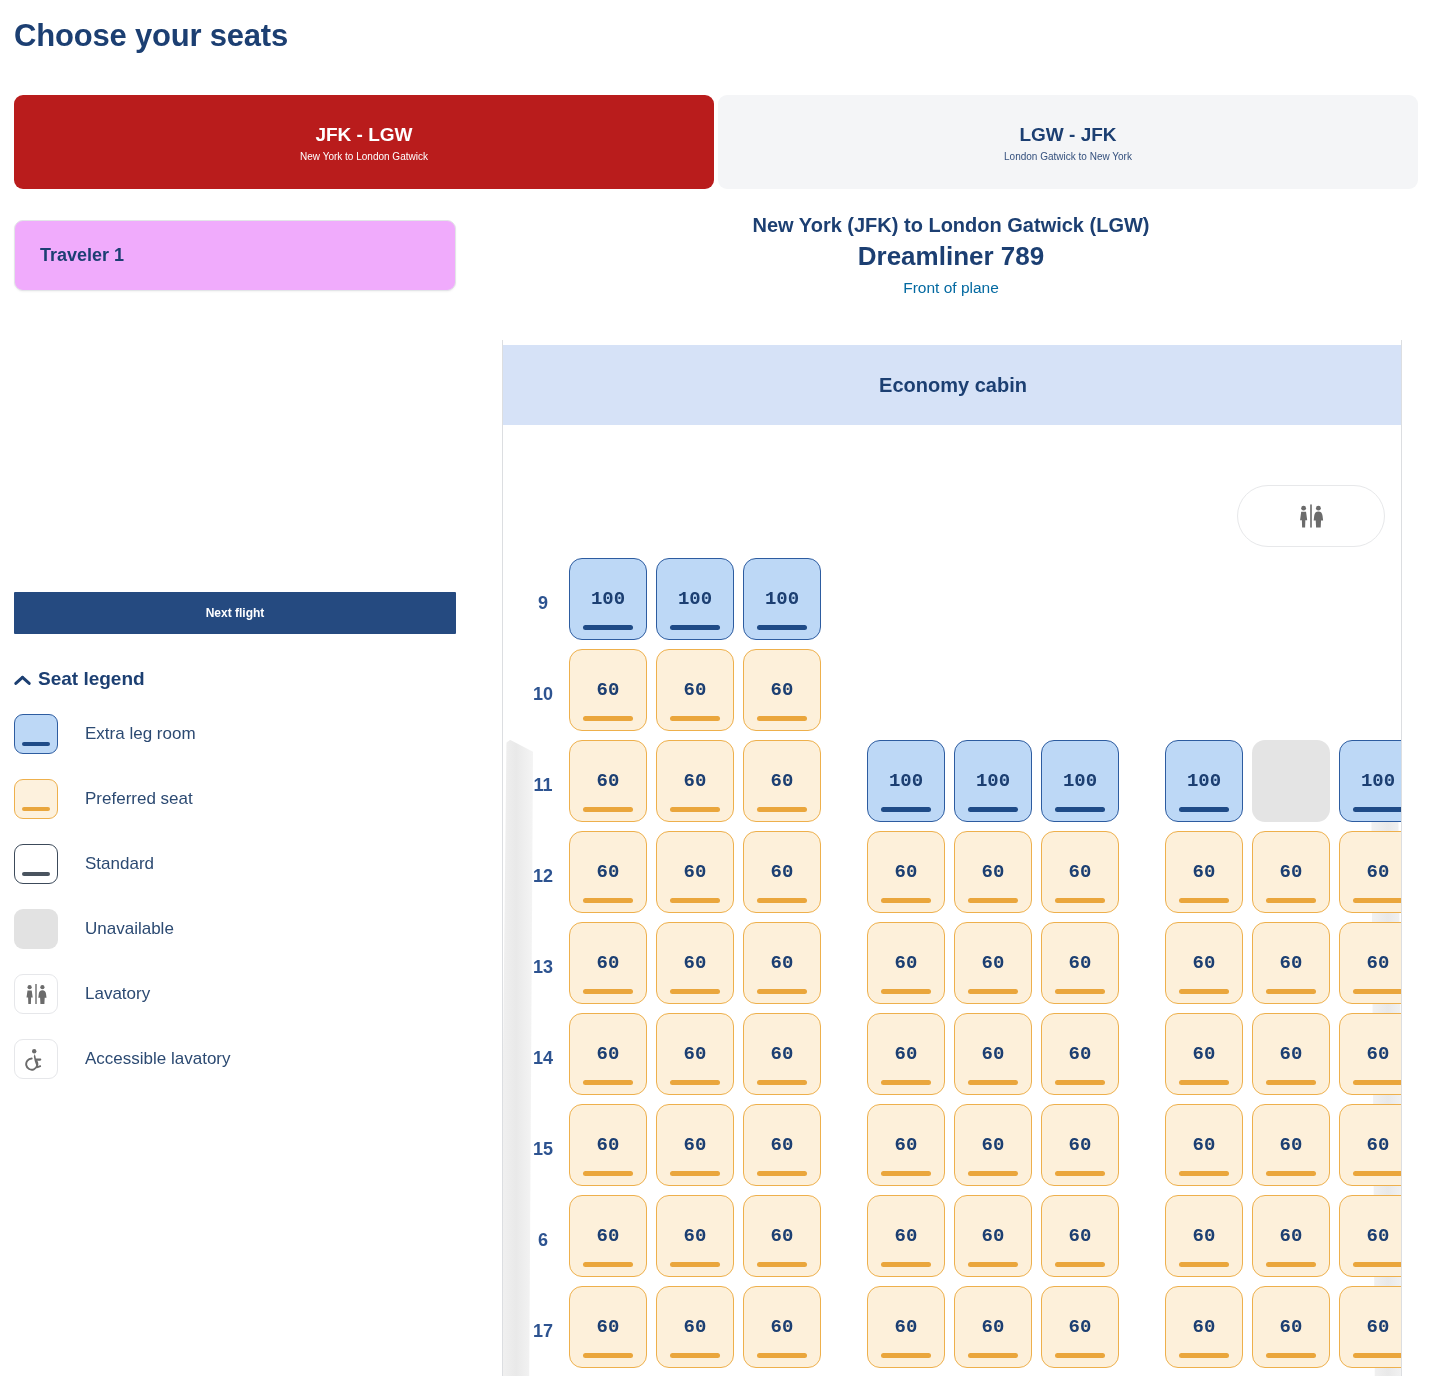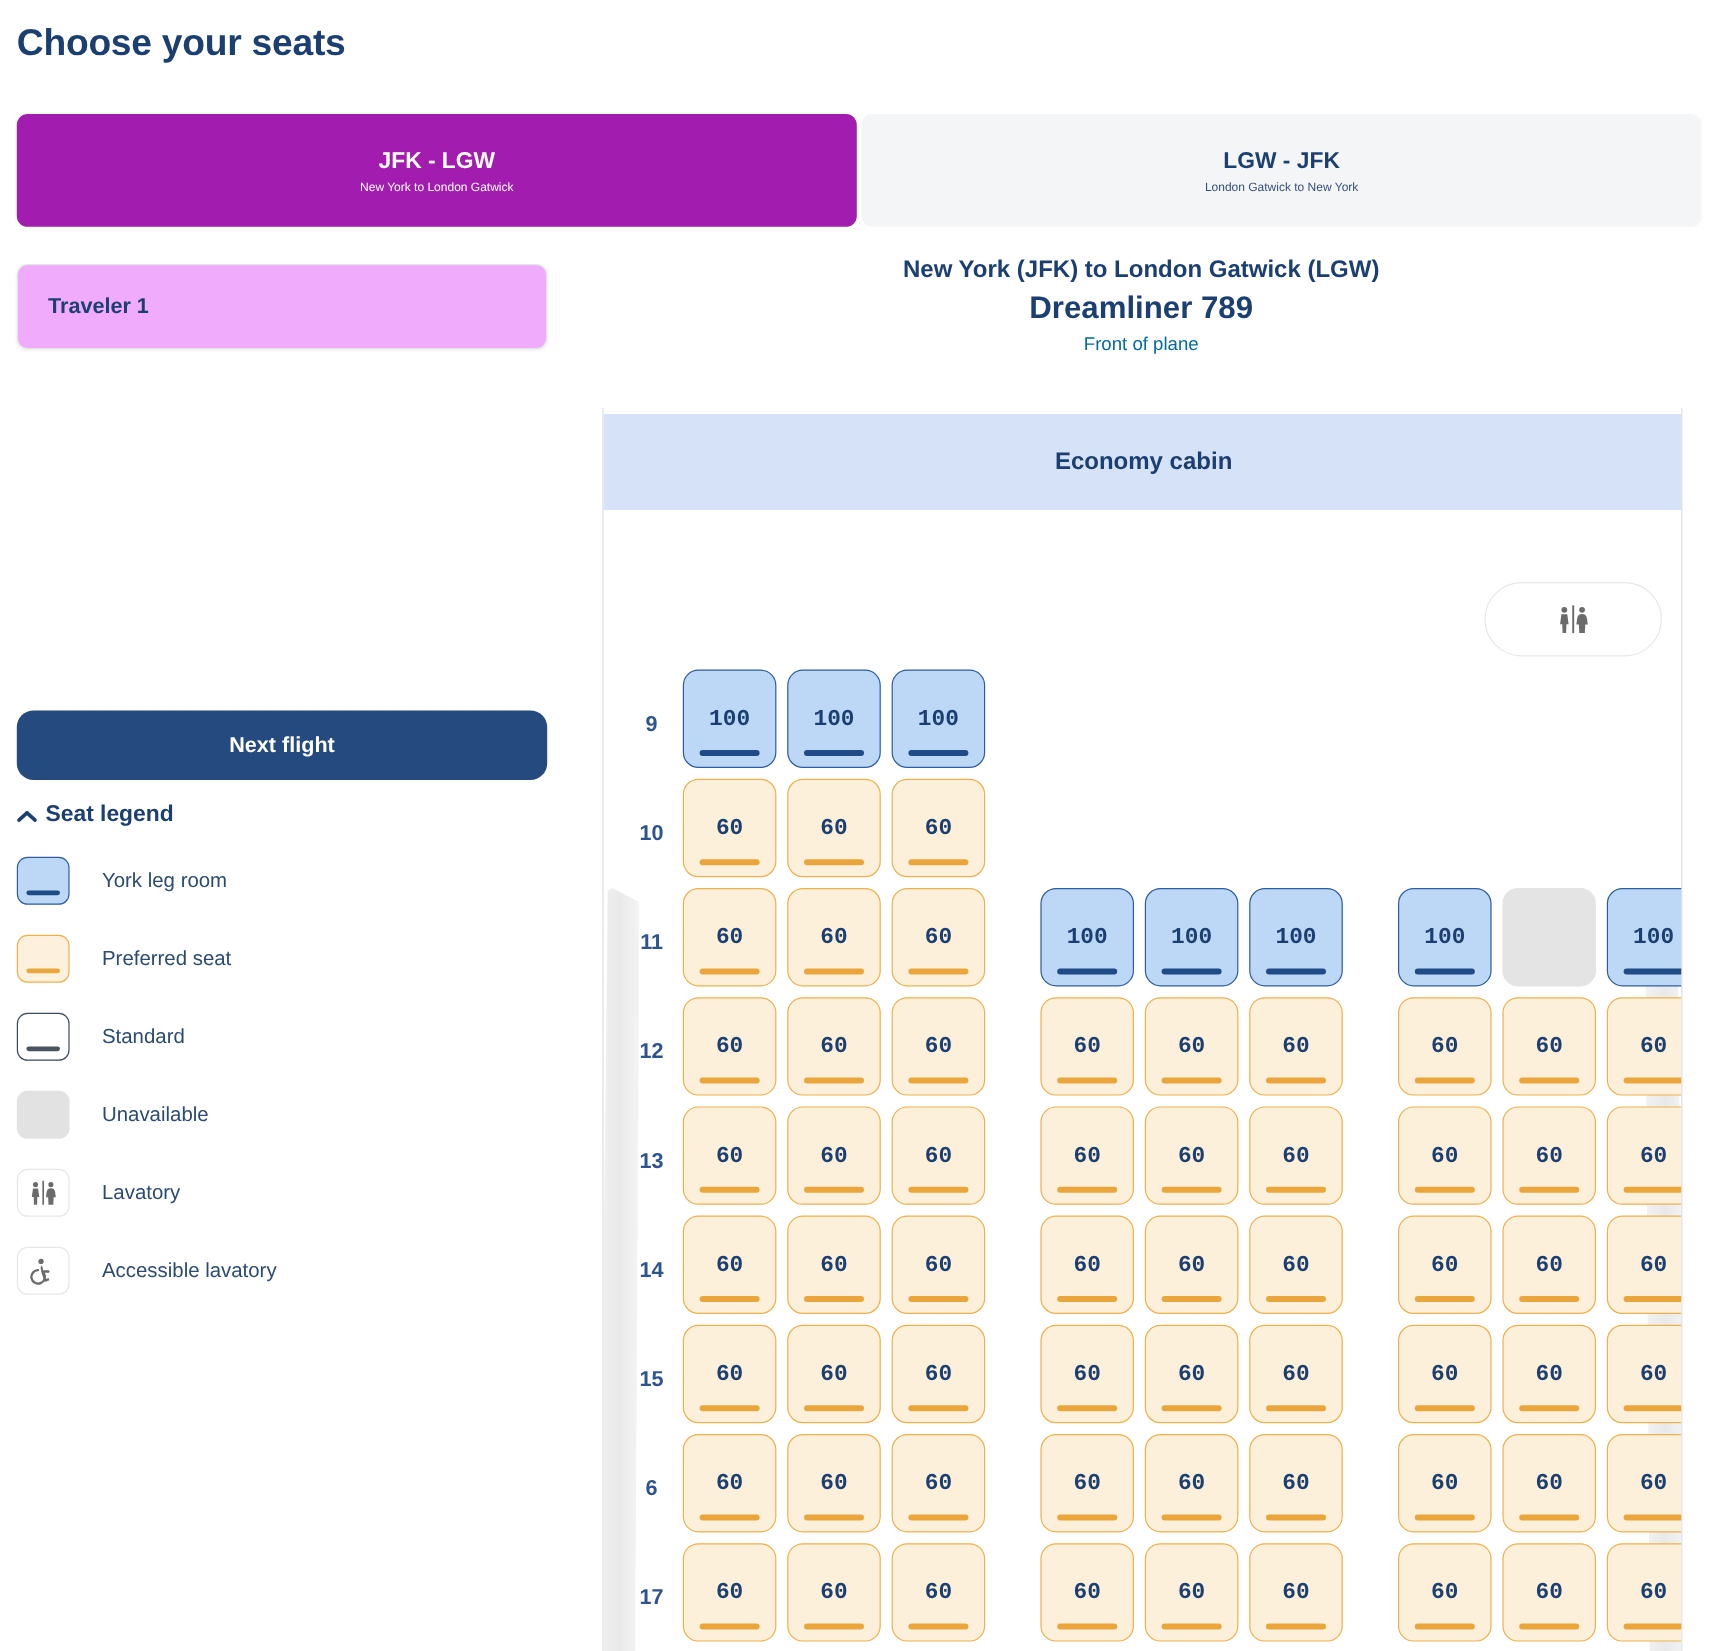--- a/index.html
+++ b/index.html
@@ -34,21 +34,21 @@
   .tab {
     flex: 1;
     border-radius: 9px;
     display: flex;
     flex-direction: column;
     align-items: center;
     justify-content: center;
     cursor: pointer;
     user-select: none;
   }
-  .tab.active { background: #a21caf; }
+  .tab.active { background: #b91c1c; }
   .tab.inactive { background: #f4f5f7; }
   .tab-code { font-size: 19px; font-weight: bold; line-height: 1.55; }
   .tab-sub { font-size: 10px; line-height: 1.5; }
   .tab.active .tab-code, .tab.active .tab-sub { color: #ffffff; }
   .tab.inactive .tab-code { color: #1c3f72; }
   .tab.inactive .tab-sub { color: #34507d; }
 
   
   .traveler-box {
     position: absolute;
@@ -62,27 +62,27 @@
     align-items: center;
     padding-left: 25px;
     cursor: pointer;
   }
   .traveler-label { font-size: 18px; font-weight: bold; color: #1c3f72; }
 
   
   .next-flight {
     position: absolute;
     left: 14px; top: 592px;
-    width: 442px; height: 58px;
+    width: 442px; height: 42px;
     background: #254a80;
     border: none;
-    border-radius: 14px;
+    border-radius: 1px;
     color: #ffffff;
     font-family: "Liberation Sans", sans-serif;
-    font-size: 18px;
+    font-size: 12px;
     font-weight: bold;
     cursor: pointer;
   }
 
   
   .legend { position: absolute; left: 14px; top: 668px; width: 442px; }
   .legend-head {
     display: flex; align-items: center; gap: 6px;
     font-size: 19px; font-weight: bold; color: #1c3f72;
     cursor: pointer; margin-bottom: 11px;
@@ -211,21 +211,21 @@
   <div class="legend">
     <div class="legend-head">
       <span class="chev-up"></span>
       <span>Seat legend</span>
     </div>
 
     <div class="legend-row">
       <span class="sw extra">
           <span class="sw-line"></span>
         </span>
-      <span class="legend-text">York leg room</span>
+      <span class="legend-text">Extra leg room</span>
     </div>
 
     <div class="legend-row">
       <span class="sw pref">
           <span class="sw-line"></span>
         </span>
       <span class="legend-text">Preferred seat</span>
     </div>
 
     <div class="legend-row">

